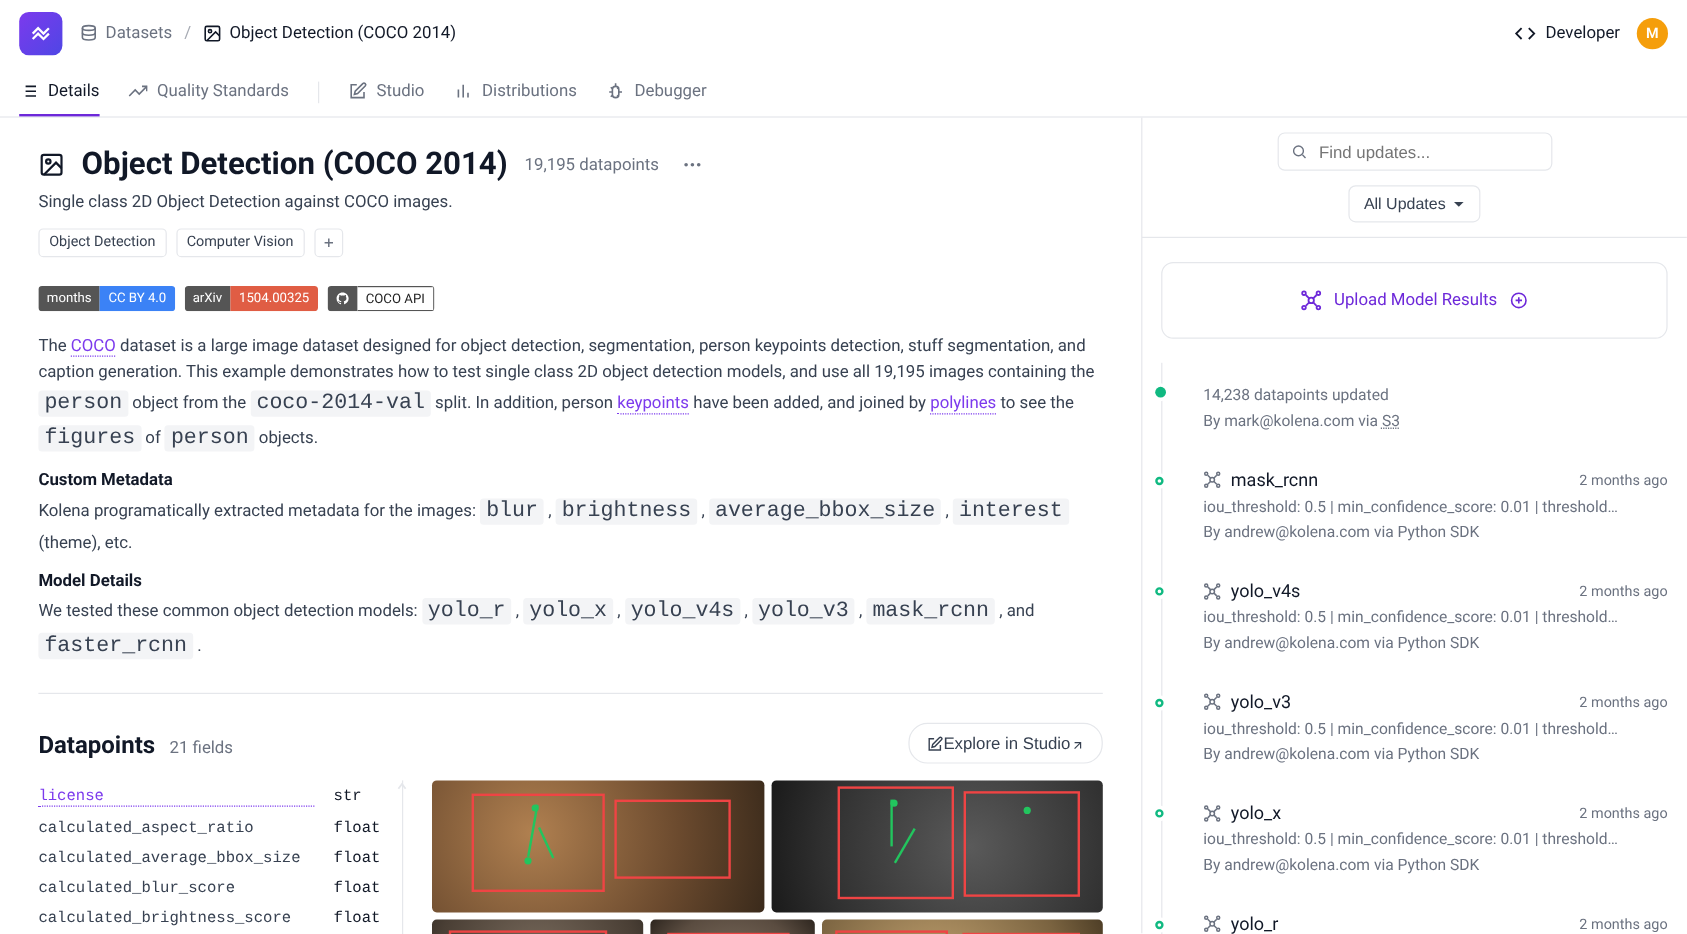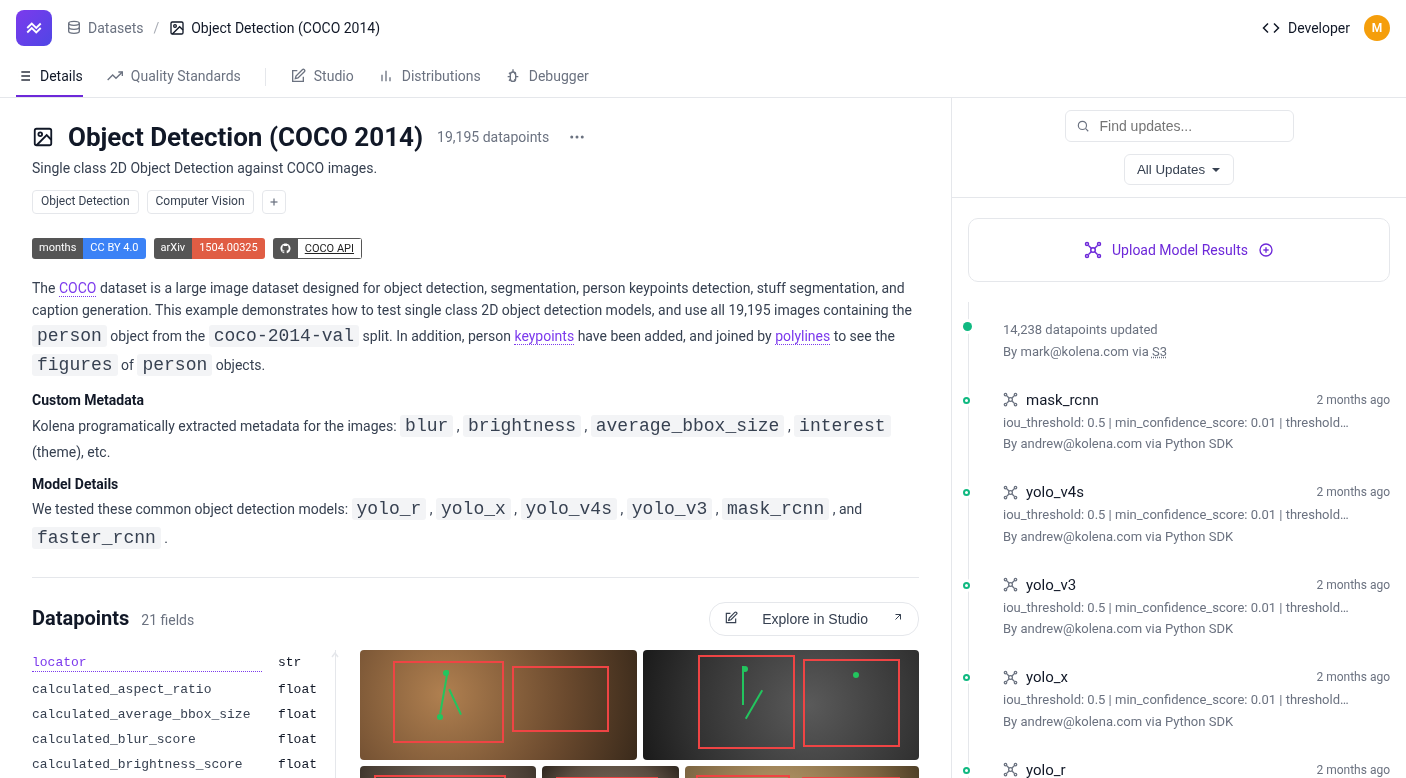--- a/index.html
+++ b/index.html
@@ -103,39 +103,39 @@
     border: 1px solid var(--border); border-radius: 4px;
     color: var(--muted); cursor: pointer;
   }
 
   .badges { display: flex; gap: 8px; margin-bottom: 18px; flex-wrap: wrap; }
   .badge { display: inline-flex; font-size: 11px; border-radius: 3px; overflow: hidden; }
   .badge span { padding: 3px 7px; }
   .b-dark { background: #555; color: #fff; }
   .b-blue { background: #3b82f6; color: #fff; }
   .b-red { background: #e05d44; color: #fff; }
-  .b-white { background: #fff; color: #222; border: 1px solid #555; border-left: none; text-decoration: underline; }
+  .b-white { background: #fff; color: #222; border: 1px solid #555; border-left: none; }
 
   .prose p { margin: 0 0 10px 0; line-height: 1.6; color: #374151; }
   .prose a { color: var(--link); text-decoration: none; border-bottom: 1px dotted var(--link); }
   .prose code {
     font-family: var(--mono); background: var(--code-bg);
     padding: 1px 5px; border-radius: 3px; font-size: 18px;
   }
   .prose strong { color: var(--text); font-weight: 700; }
 
   hr.sep { border: none; border-top: 1px solid var(--border); margin: 24px 0; }
 
   
   .dp-head { display: flex; align-items: baseline; gap: 12px; margin-bottom: 14px; }
   .dp-head h2 { font-size: 20px; margin: 0; font-weight: 700; }
   .dp-head .fcount { color: var(--muted); }
   .dp-head .spacer { flex: 1; }
   .explore-btn {
-    display: inline-flex; align-items: flex-start; gap: 24px;
+    display: inline-flex; align-items: flex-end; gap: 0;
     border: 1px solid var(--border); background: #fff;
     border-radius: 16px; padding: 8px 14px; font-size: 14px;
     cursor: pointer; color: #374151;
   }
 
   .dp-grid { display: flex; gap: 24px; align-items: flex-start; }
   .dp-schema { font-family: var(--mono); font-size: 13px; white-space: nowrap; }
   .dp-schema .row { display: flex; gap: 16px; padding: 5px 0; color: #374151; }
   .dp-schema .row .fname { width: 230px; color: #374151; }
   .dp-schema .row.locator .fname { color: var(--link); border-bottom: 1px dotted var(--link); padding-bottom: 1px; }
@@ -391,21 +391,21 @@
             <line x1="7" y1="17" x2="17" y2="7"></line>
             <polyline points="7 7 17 7 17 17"></polyline>
           </svg>
       </button>
     </div>
 
     <div class="dp-grid">
       <div class="dp-schema-wrap">
         <div class="dp-schema" id="dp-schema">
             <div class="row locator">
-              <span class="fname">locator</span>
+              <span class="fname">license</span>
               <span class="ftype">str</span>
             </div>
             <div class="row">
               <span class="fname">calculated_aspect_ratio</span>
               <span class="ftype">float</span>
             </div>
             <div class="row">
               <span class="fname">calculated_average_bbox_size</span>
               <span class="ftype">float</span>
             </div>

